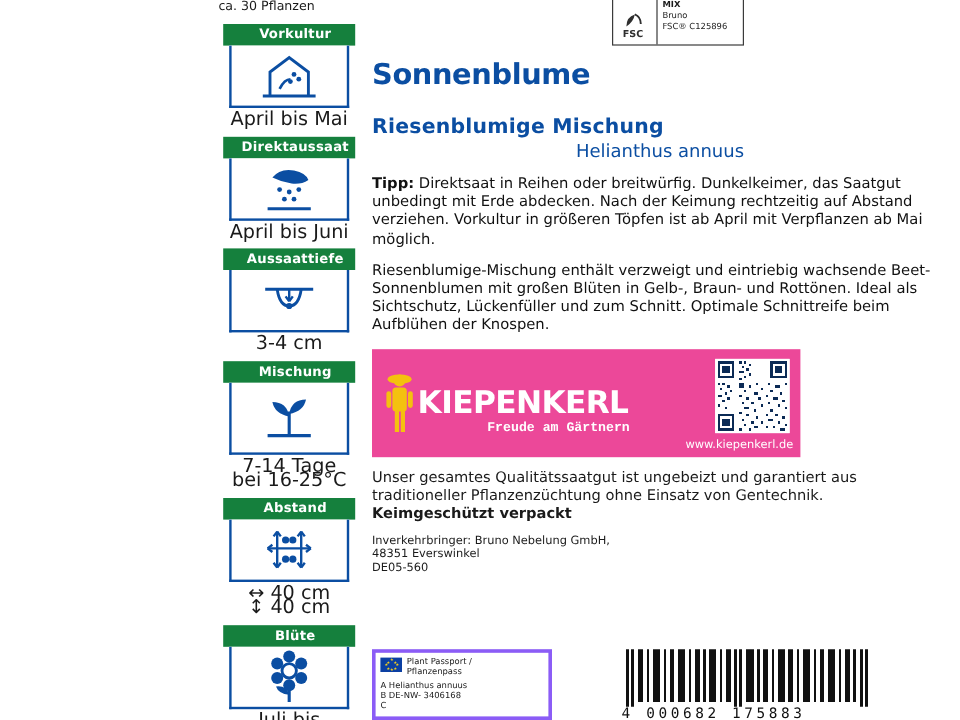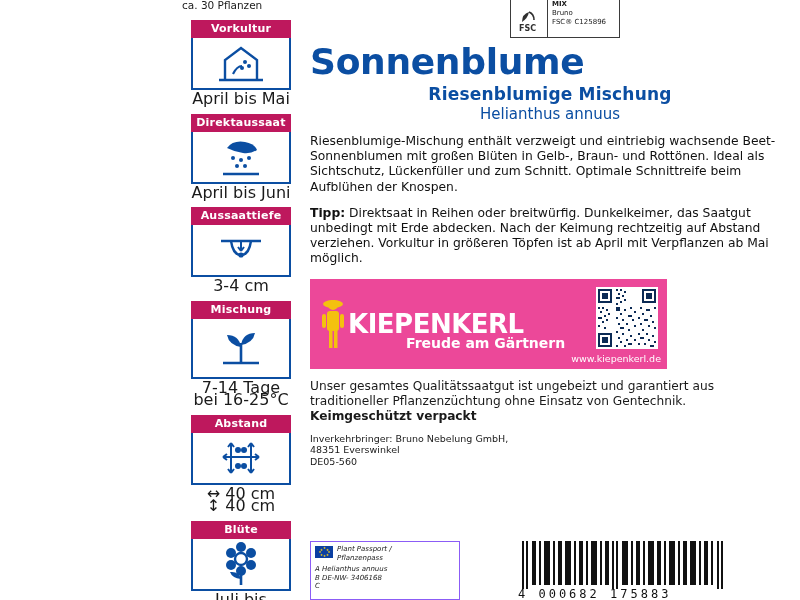--- a/index.html
+++ b/index.html
@@ -45,26 +45,26 @@
 
   .icon-block {
     width: 100px;
     margin-top: 8px;
     display: flex;
     flex-direction: column;
     align-items: center;
   }
   .icon-header {
     width: 100px;
-    background: #be185d;
+    background: #15803d;
     color: #ffffff;
     font-size: 11px;
     font-weight: bold;
     text-align: center;
-    padding: 2px 0 3px 0;
+    padding: 2px 0 3px 10px;
     letter-spacing: .2px;
   }
   .icon-box {
     width: 100px;
     height: 56px;
     border: 2px solid #0b4ea2;
     border-top: none;
     box-sizing: border-box;
     background: #ffffff;
     position: relative;
@@ -110,33 +110,33 @@
     border-right: 1px solid #3b3b3b;
   }
   .fsc-right {
     flex: 1;
     padding: 3px 3px 2px 4px;
     line-height: 9px;
   }
   .fsc-mix { font-weight: bold; font-size: 7px; }
 
   h1.title {
-    font-size: 36px;
+    font-size: 24px;
     font-weight: bold;
     color: #0b4ea2;
     margin: 42px 0 0 0;
     line-height: 40px;
     letter-spacing: -.3px;
   }
   h2.subtitle {
     font-size: 17px;
     font-weight: bold;
     color: #0b4ea2;
-    margin: 2px 0 0 0;
-    text-align: center;
+    margin: 14px 0 0 0;
+    text-align: left;
     letter-spacing: .2px;
   }
   h3.latin {
     font-size: 15px;
     font-weight: normal;
     color: #0b4ea2;
     margin: 1px 0 0 0;
     text-align: center;
   }
 
@@ -165,24 +165,25 @@
   }
   .brand-text {
     color: #ffffff;
     font-weight: bold;
     font-size: 26px;
     letter-spacing: -.5px;
     line-height: 26px;
   }
   .brand-tag {
     color: #ffffff;
-    font-size: 14px;
+    font-size: 11px;
     font-weight: bold;
     margin-top: 16px;
     margin-left: 34px;
+    font-family: Liberation Mono, monospace;
   }
   .qr {
     position: absolute;
     right: 9px;
     top: 8px;
     width: 62px;
     height: 62px;
     background: #ffffff;
   }
   .qr-url {
@@ -213,26 +214,25 @@
     position: absolute;
     left: 310px;
     top: 541px;
     width: 480px;
     display: flex;
     align-items: flex-start;
   }
   .passport {
     width: 150px;
     height: 59px;
-    border: 1px solid #8b5cf6;
+    border: 3px solid #8b5cf6;
     box-sizing: border-box;
     padding: 3px 4px;
     font-size: 7px;
     line-height: 8.5px;
-    font-style: italic;
   }
   .pp-head {
     display: flex;
     align-items: flex-start;
     gap: 4px;
   }
   .eu-flag {
     width: 18px;
     height: 12px;
     background: #0b3fa2;
@@ -407,25 +407,25 @@
         <div class="fsc-mix">MIX</div>
         <div>Bruno</div>
         <div>FSC® C125896</div>
       </div>
     </div>
 
     <h1 class="title">Sonnenblume</h1>
     <h2 class="subtitle">Riesenblumige Mischung</h2>
     <h3 class="latin">Helianthus annuus</h3>
 
-    <p class="body">Riesenblumige-Mischung enthält verzweigt und eintriebig wachsende Beet-Sonnenblumen mit großen Blüten in Gelb-, Braun- und Rottönen. Ideal als Sichtschutz, Lückenfüller und zum Schnitt. Optimale Schnittreife beim Aufblühen der Knospen.</p>
-
     <p class="body">
       <span class="lead">Tipp:</span><span> Direktsaat in Reihen oder breitwürfig. Dunkelkeimer, das Saatgut unbedingt mit Erde abdecken. Nach der Keimung rechtzeitig auf Abstand verziehen. Vorkultur in größeren Töpfen ist ab April mit Verpflanzen ab Mai möglich.</span>
     </p>
+
+    <p class="body">Riesenblumige-Mischung enthält verzweigt und eintriebig wachsende Beet-Sonnenblumen mit großen Blüten in Gelb-, Braun- und Rottönen. Ideal als Sichtschutz, Lückenfüller und zum Schnitt. Optimale Schnittreife beim Aufblühen der Knospen.</p>
 
     <div class="brand-box">
       <div class="brand-logo">
         <svg width="30" height="56" viewBox="0 0 30 56">
           <ellipse cx="15" cy="8" rx="10" ry="4" fill="#f4c10f"></ellipse>
           <circle cx="15" cy="9" r="5" fill="#f4c10f"></circle>
           <rect x="9" y="15" width="12" height="20" rx="3" fill="#f4c10f"></rect>
           <rect x="11" y="34" width="3.5" height="18" fill="#f4c10f"></rect>
           <rect x="16" y="34" width="3.5" height="18" fill="#f4c10f"></rect>
           <rect x="4" y="18" width="4" height="14" rx="2" fill="#f4c10f"></rect>

